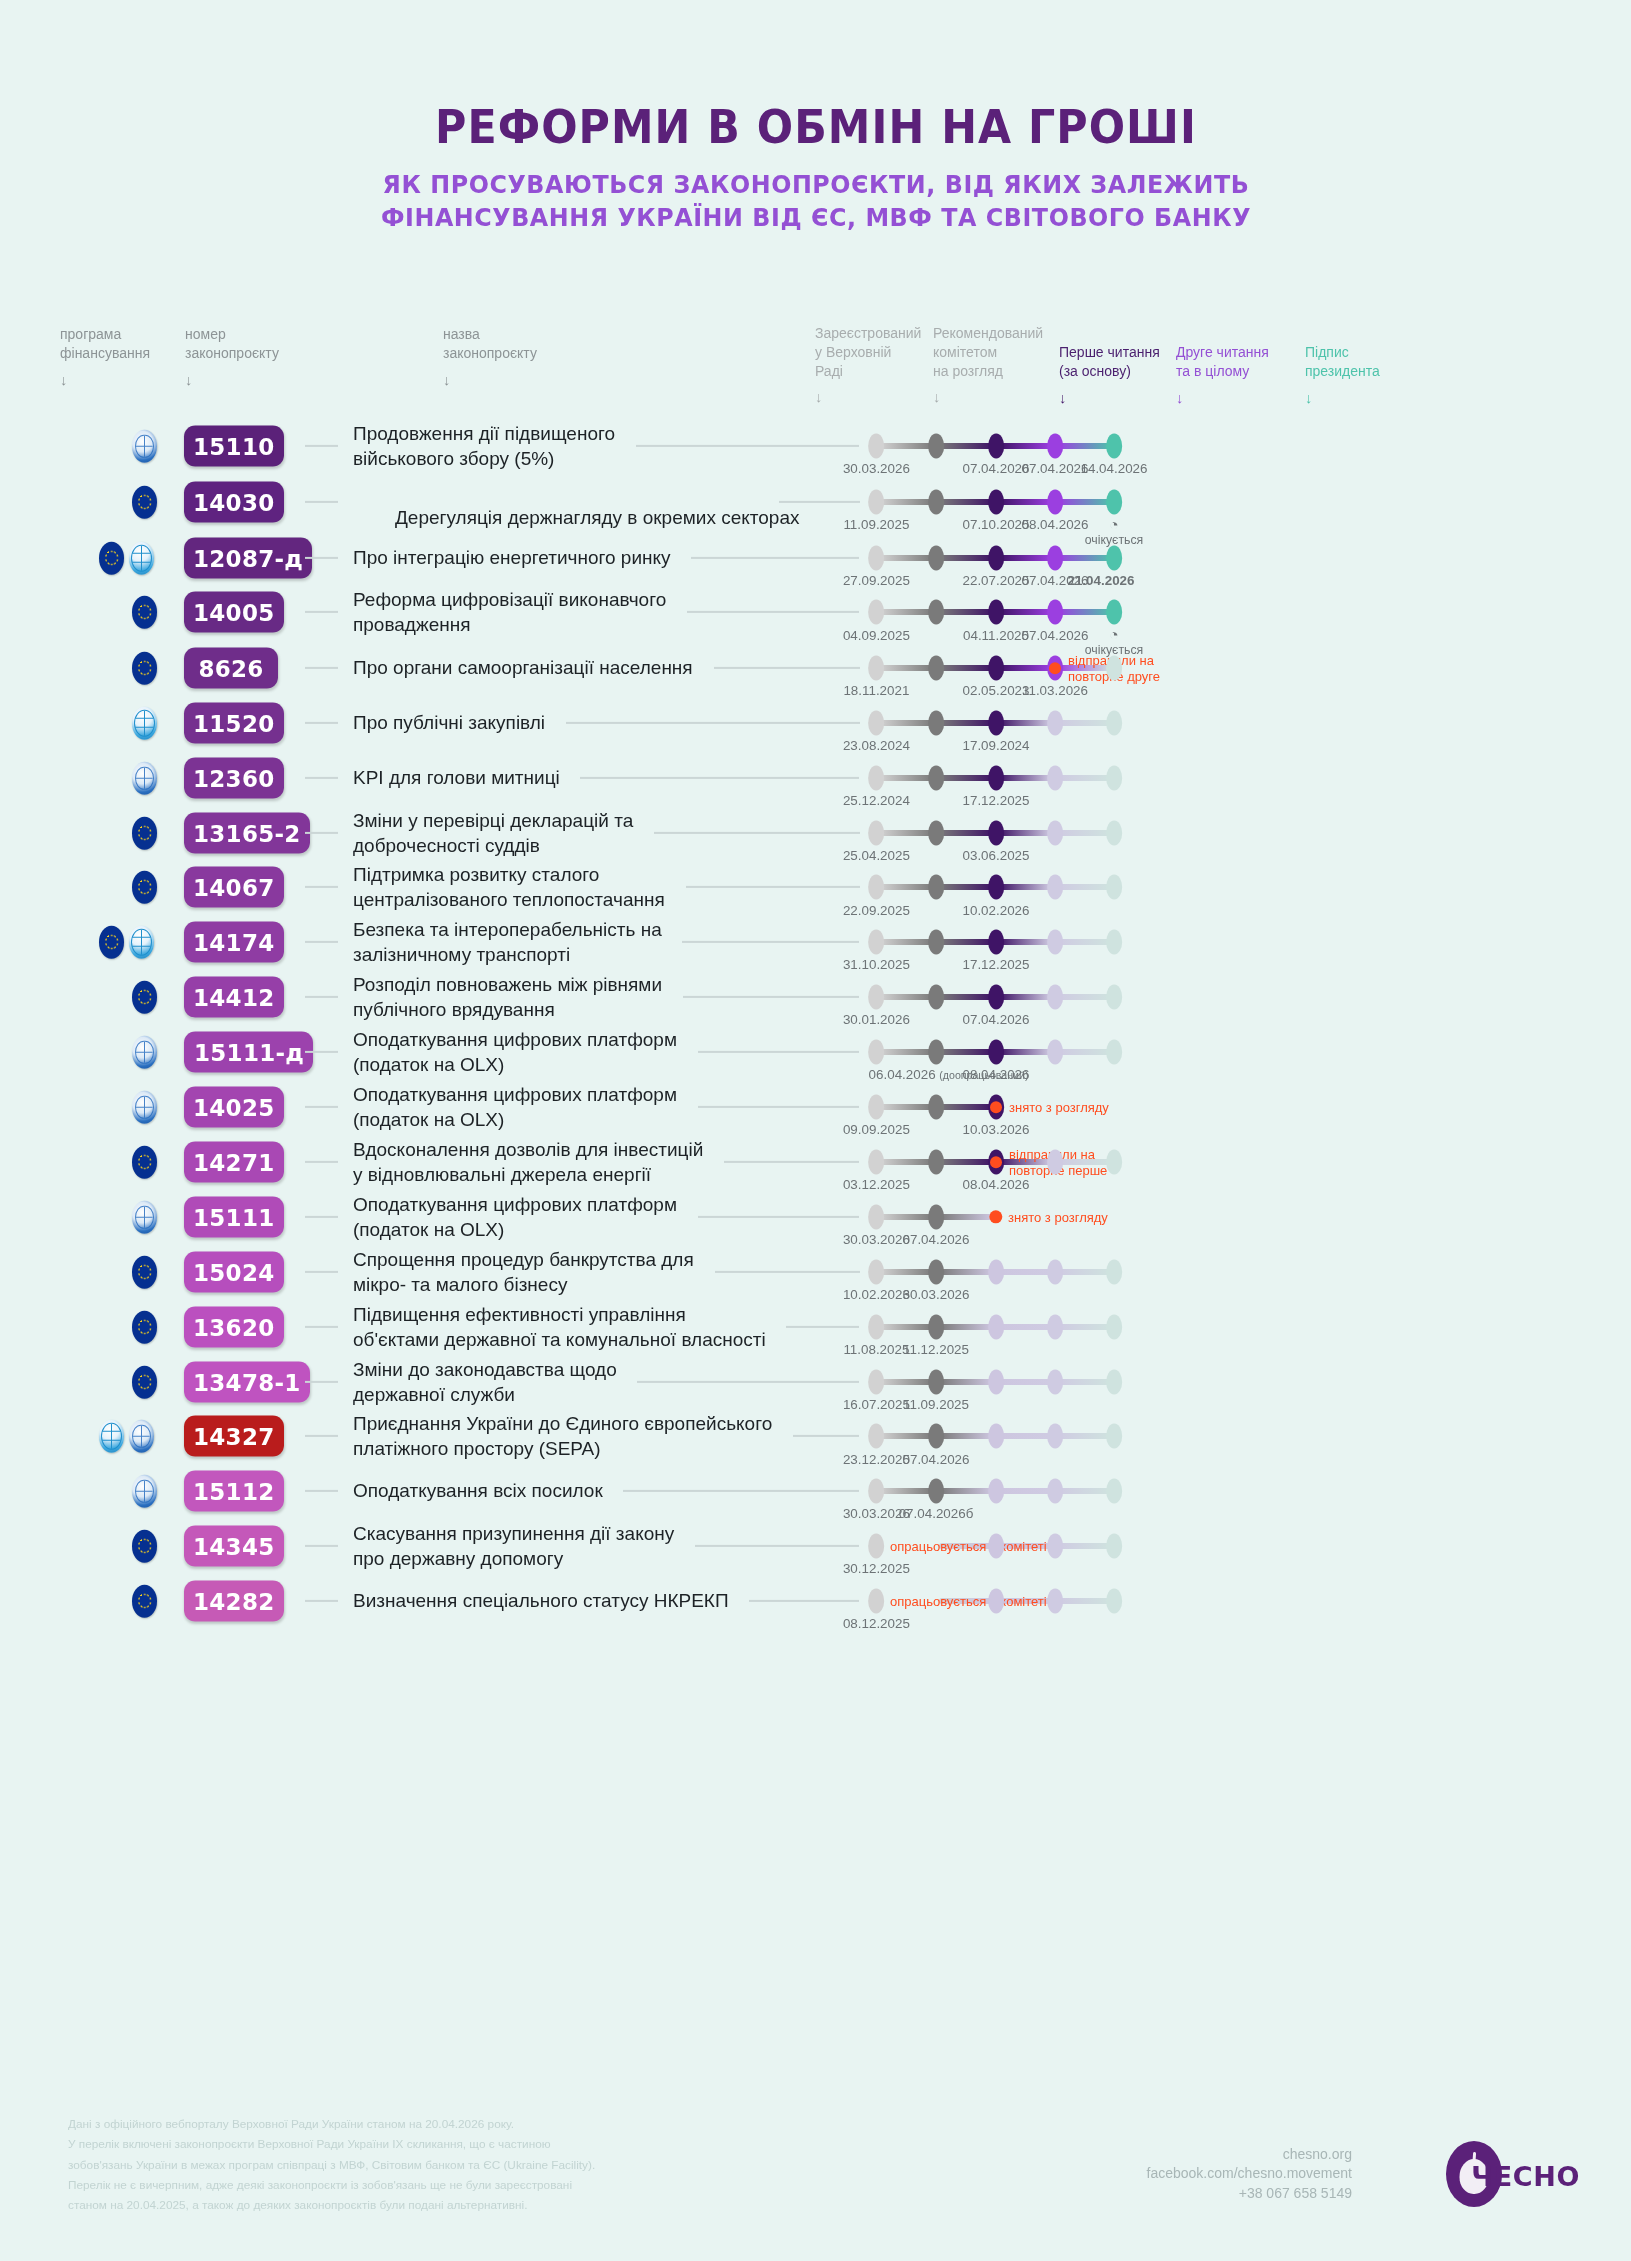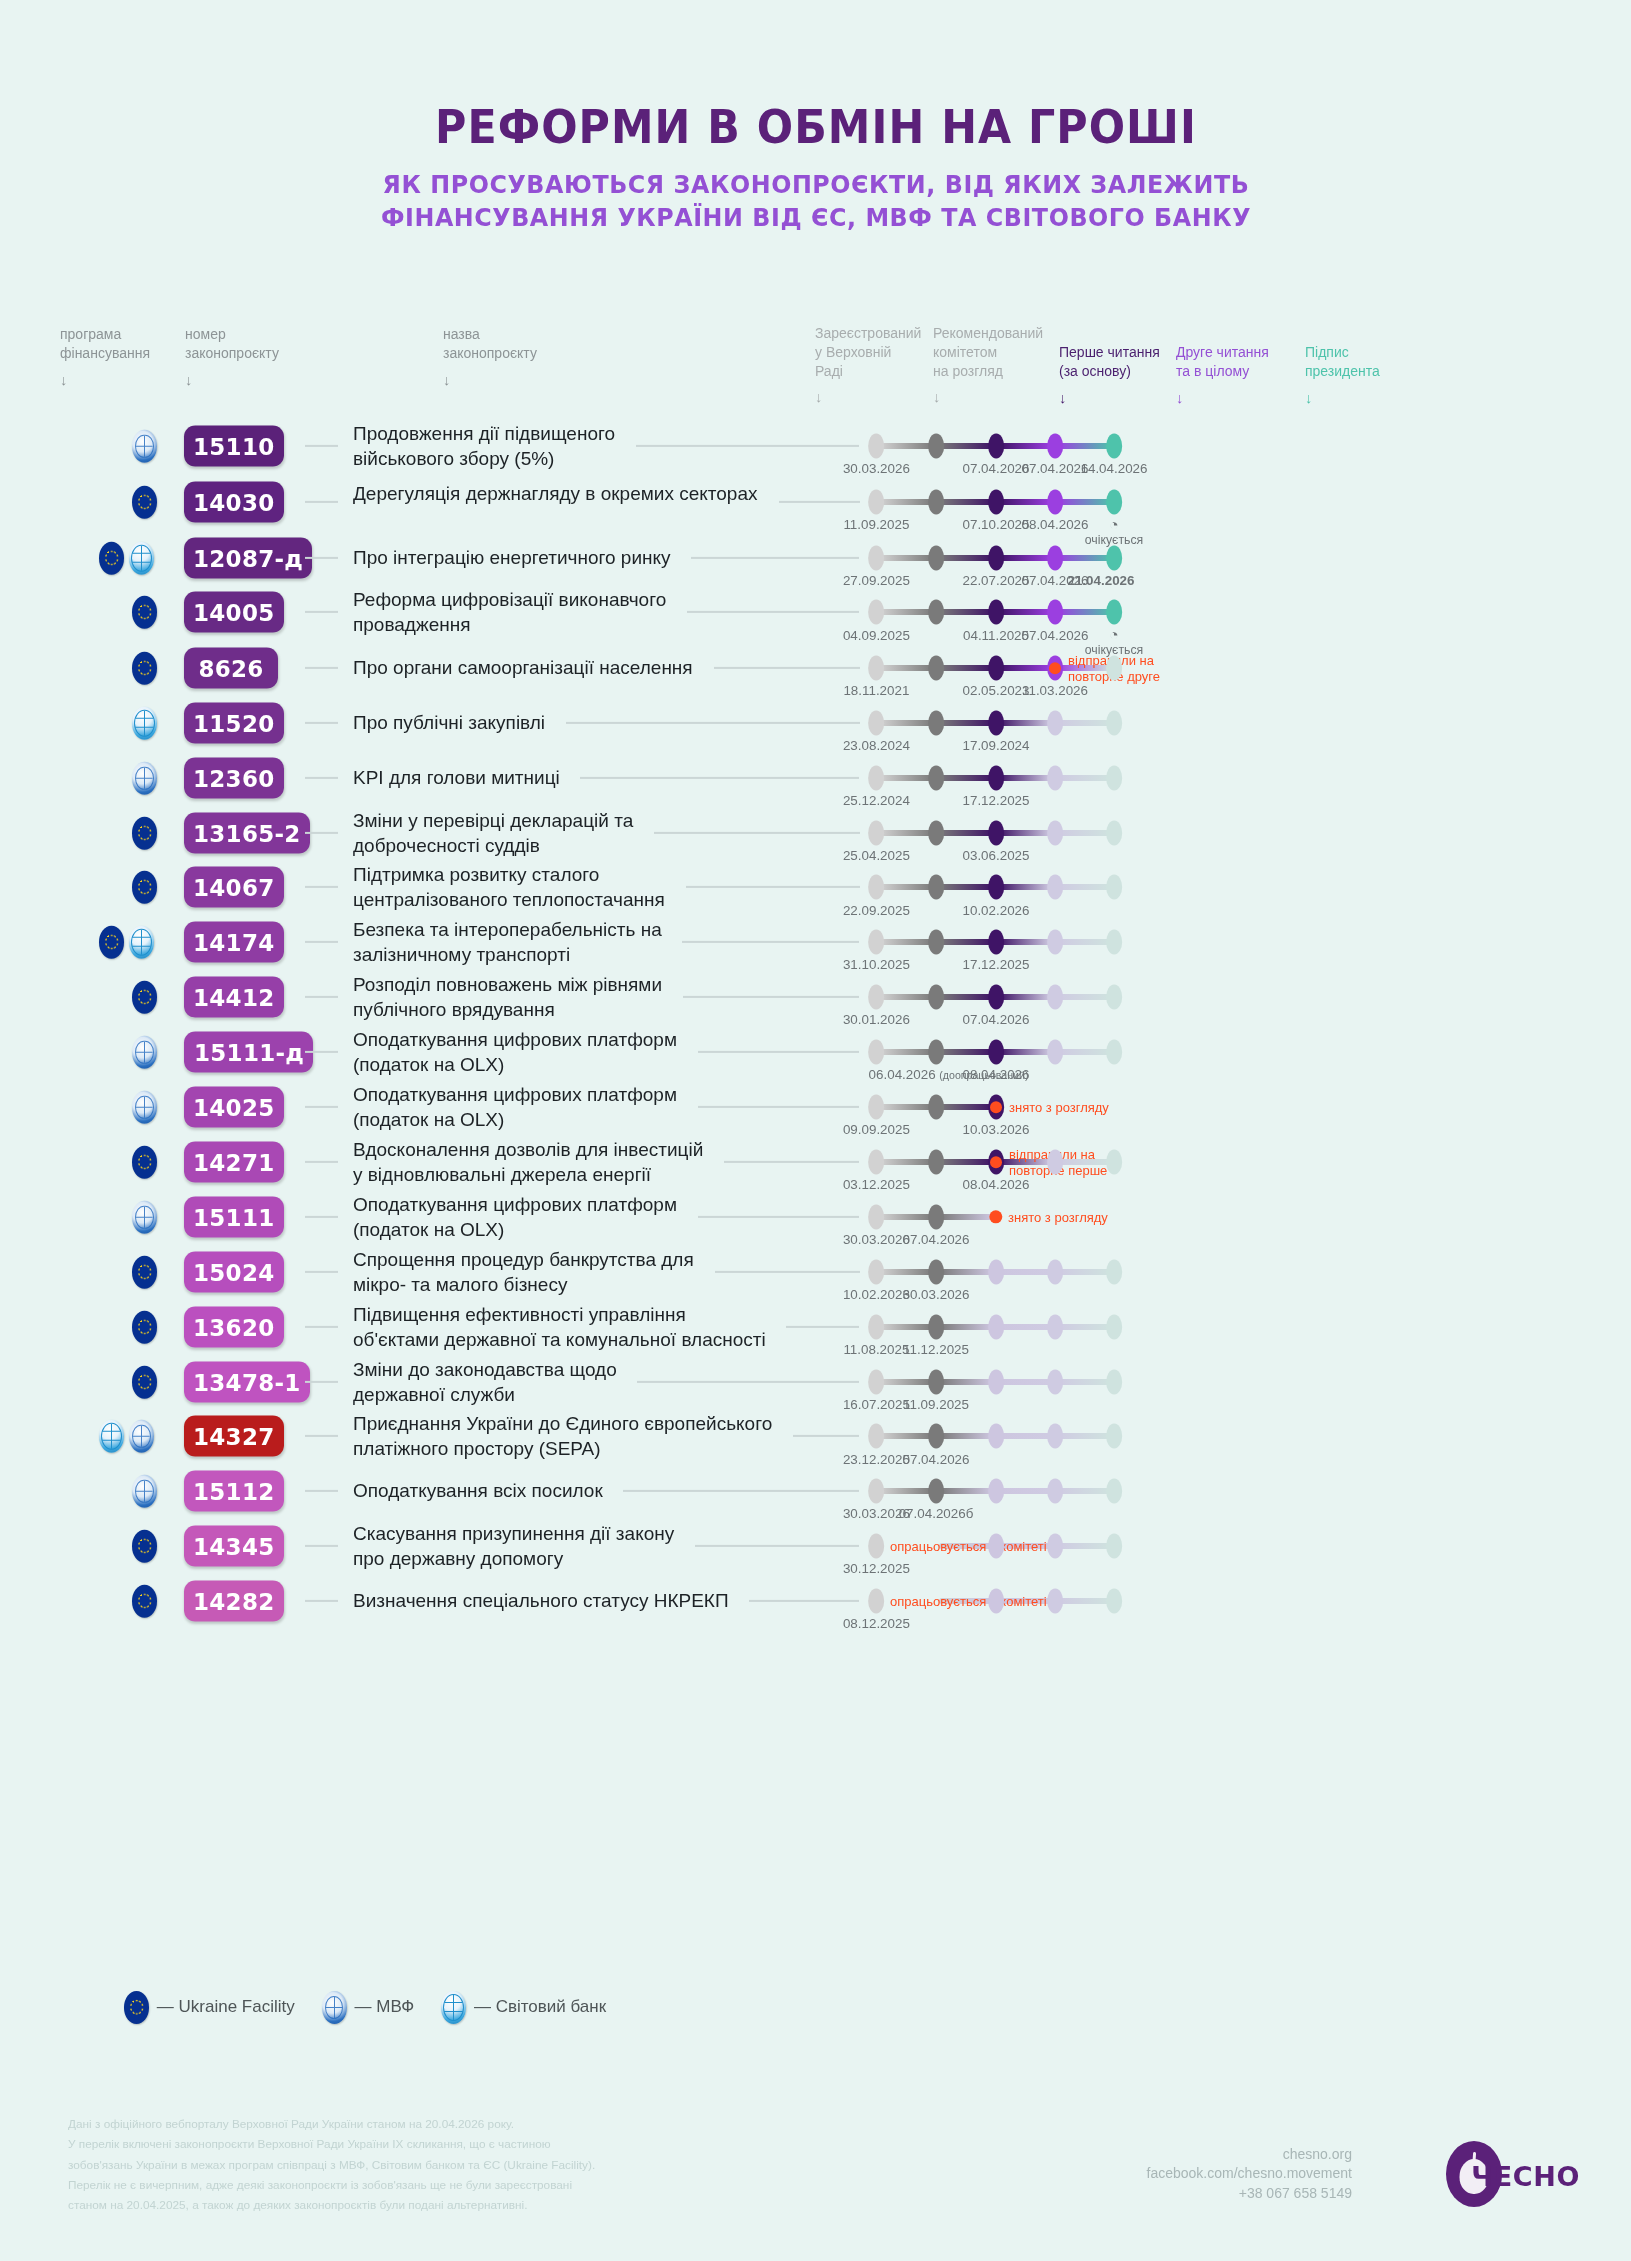--- a/index.html
+++ b/index.html
@@ -213,21 +213,21 @@
           <div class="dot" style="top: 52px; left: 251px; background: rgb(78, 195, 171);"></div>
           <div class="date" style="top: 67px; left: 251px;">14.04.2026</div>
         </div>
       </div>
       <div class="row" style="top: 0px;">
         <div class="flags" style="top: 108px; left: 132px;">
           <div class="flag eu"></div>
         </div>
         <div class="badge" style="top: 108px; background: rgb(95, 35, 128);">14030</div>
         <div class="dashline" style="top: 108px; left: 305px; width: 32.5px;"></div>
-        <div class="billname" style="top: 100px;">Дерегуляція держнагляду в окремих секторах</div>
+        <div class="billname" style="top: 124px; margin-left: 42px;">Дерегуляція держнагляду в окремих секторах</div>
         <div class="dashline" style="top: 108px; left: 779px; width: 81px;"></div>
         <div class="tl">
           <div class="seg" style="top: 108px; left: 17px; width: 53px; background: linear-gradient(90deg, rgb(210, 210, 210), rgb(122, 122, 122));"></div>
           <div class="seg" style="top: 108px; left: 76px; width: 53px; background: linear-gradient(90deg, rgb(122, 122, 122), rgb(63, 20, 102));"></div>
           <div class="seg" style="top: 108px; left: 136px; width: 52px; background: linear-gradient(90deg, rgb(63, 20, 102), rgb(155, 63, 224));"></div>
           <div class="seg" style="top: 108px; left: 195px; width: 53px; background: linear-gradient(90deg, rgb(155, 63, 224), rgb(78, 195, 171));"></div>
           <div class="dot" style="top: 108px; left: 13.4px; background: rgb(210, 210, 210);"></div>
           <div class="date" style="top: 123px; left: 13.4px;">11.09.2025</div>
           <div class="dot" style="top: 108px; left: 73px; background: rgb(122, 122, 122);"></div>
           <div class="dot" style="top: 108px; left: 133px; background: rgb(63, 20, 102);"></div>
@@ -675,34 +675,20 @@
           <div class="dot" style="top: 1207px; left: 13.4px; background: rgb(210, 210, 210);"></div>
           <div class="date" style="top: 1222px; left: 13.4px;">08.12.2025</div>
           <div class="note" style="top: 1200px; left: 27px;">опрацьовується в комітеті</div>
           <div class="dot" style="top: 1207px; left: 133px; background: rgb(205, 198, 224);"></div>
           <div class="dot" style="top: 1207px; left: 192px; background: rgb(207, 203, 226);"></div>
           <div class="dot" style="top: 1207px; left: 251px; background: rgb(207, 227, 223);"></div>
         </div>
       </div>
     </div>
 
-  <div class="legend" id="legend">
-      <div class="item">
-        <div class="flag eu"></div>
-        <div class="lbl">— Ukraine Facility</div>
-      </div>
-      <div class="item">
-        <div class="flag imf"></div>
-        <div class="lbl">— МВФ</div>
-      </div>
-      <div class="item">
-        <div class="flag wb"></div>
-        <div class="lbl">— Світовий банк</div>
-      </div>
-    </div>
 
   <div class="footnote" id="footnote">Дані з офіційного вебпорталу Верховної Ради України станом на 20.04.2026 року.<br>У перелік включені законопроєкти Верховної Ради України IX скликання, що є частиною<br>зобов'язань України в межах програм співпраці з МВФ, Світовим банком та ЄС (Ukraine Facility).<br>Перелік не є вичерпним, адже деякі законопроєкти із зобов'язань ще не були зареєстровані<br>станом на 20.04.2025, а також до деяких законопроєктів були подані альтернативні.</div>
   <div class="contacts">
     <div>chesno.org</div>
     <div>facebook.com/chesno.movement</div>
     <div>+38 067 658 5149</div>
   </div>
   <div class="logo">
       <div class="bulb"></div>
     </div>

